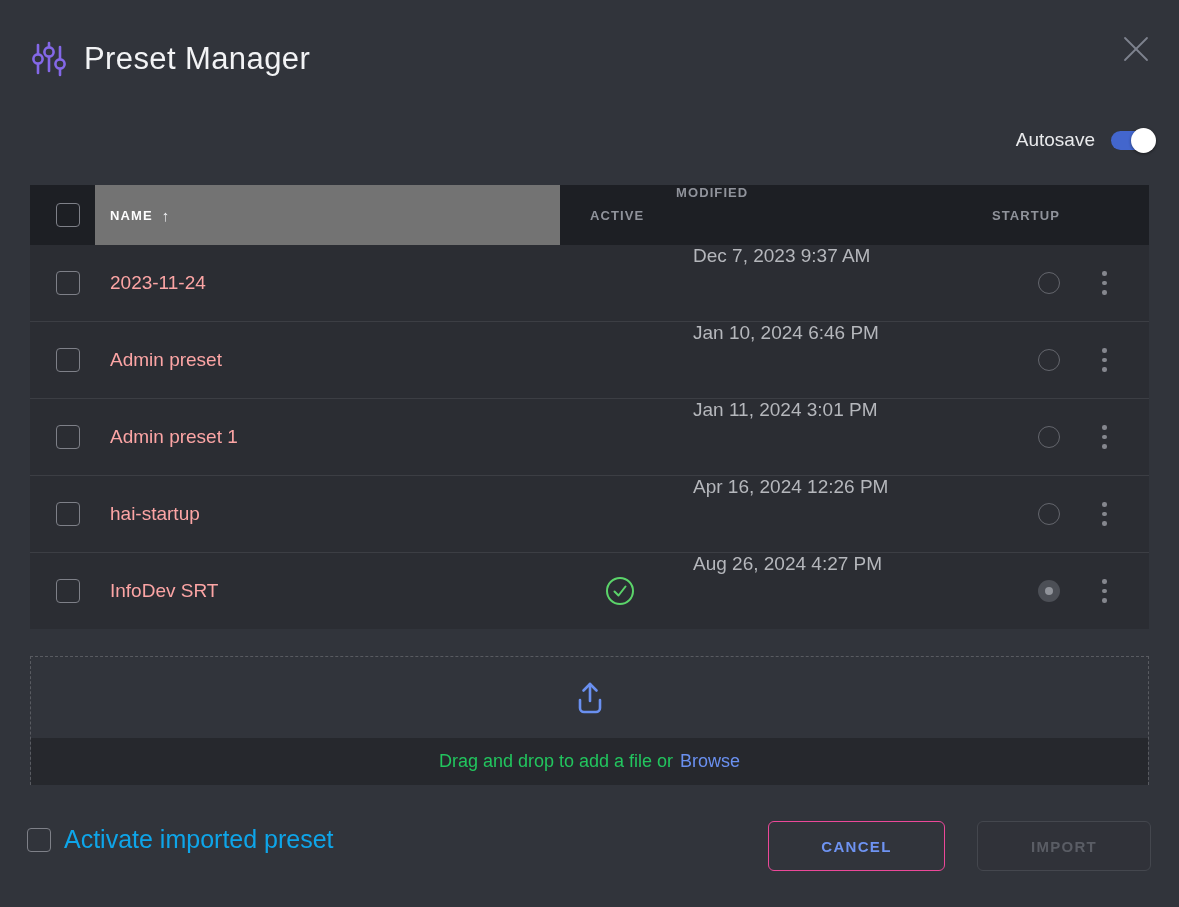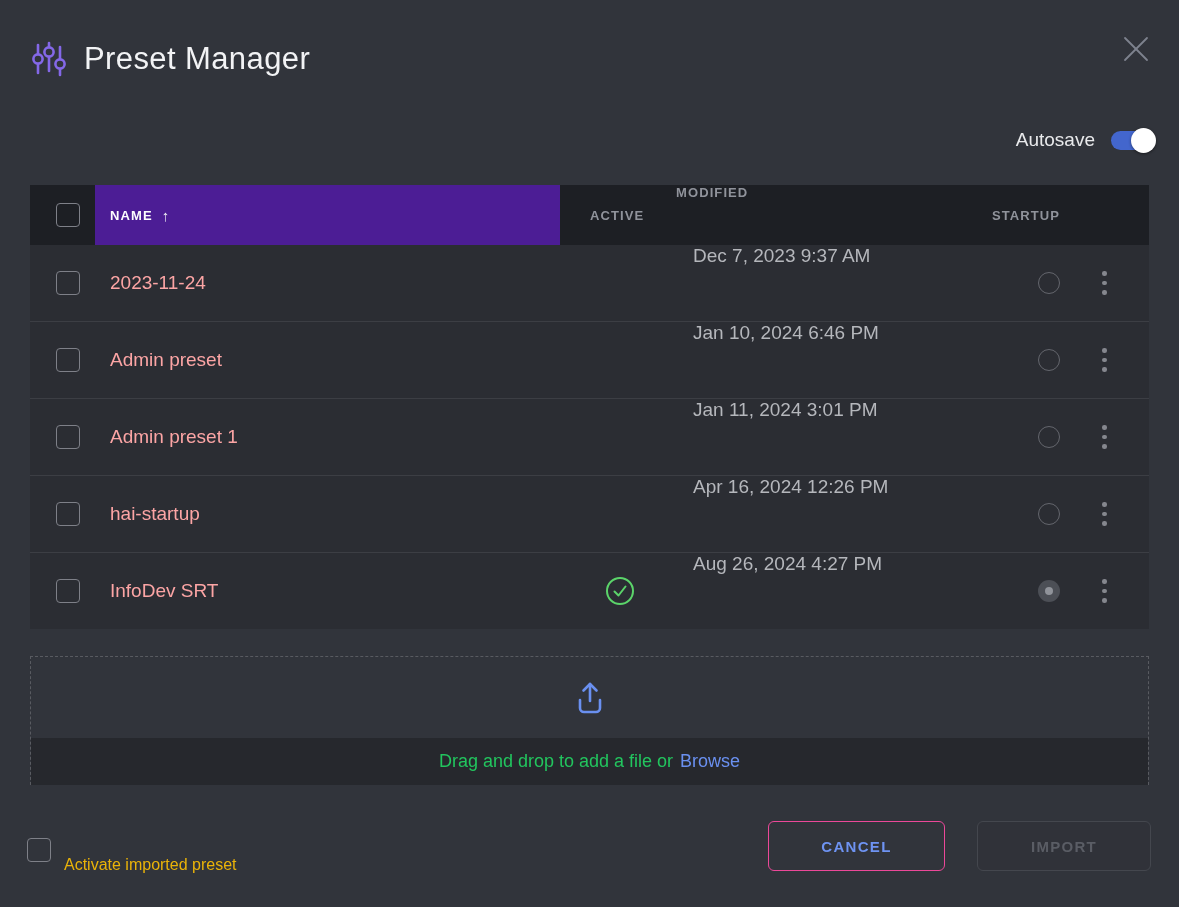--- a/index.html
+++ b/index.html
@@ -19,21 +19,21 @@
   .autosave-label{font-size:19px;color:#e9eaec;}
   .toggle{position:relative;width:42px;height:19px;border-radius:10px;background:#4366cd;cursor:pointer;}
   .toggle .knob{position:absolute;right:-3px;top:-3px;width:25px;height:25px;border-radius:50%;background:#ffffff;box-shadow:0 1px 3px rgba(0,0,0,.45);}
   
   .table{position:absolute;left:30px;top:185px;width:1119px;}
   .tr{display:flex;align-items:center;}
   .thead{height:60px;background:#1d1f24;}
   .th{font-size:13px;font-weight:bold;color:#90939b;letter-spacing:1.1px;}
   .col-cb{width:65px;flex:0 0 auto;display:flex;align-items:center;box-sizing:border-box;padding-left:26px;align-self:stretch;}
   .col-name{width:465px;flex:0 0 auto;box-sizing:border-box;padding-left:15px;align-self:stretch;display:flex;align-items:center;}
-  .thead .col-name{background:#4c1d95;}
+  .thead .col-name{background:#737373;}
   .thead .col-name .th{color:#fdfdfe;}
   .col-active{width:86px;flex:0 0 auto;box-sizing:border-box;align-self:stretch;display:flex;align-items:center;}
   .thead .col-active{padding-left:30px;}
   .col-mod{width:279px;flex:0 0 auto;box-sizing:border-box;align-self:stretch;display:flex;align-items:flex-start;}
   .thead .col-mod{padding-left:30px;}
   .col-startup{width:135px;flex:0 0 auto;box-sizing:border-box;align-self:stretch;display:flex;align-items:center;justify-content:flex-end;}
   .thead .col-startup{padding-left:34px;}
   .col-menu{width:89px;flex:0 0 auto;box-sizing:border-box;align-self:stretch;display:flex;align-items:center;justify-content:center;}
   .sort-arrow{color:#f0f1f3;font-size:15px;margin-left:9px;font-weight:400;}
   .row{height:76px;background:#2b2d33;border-top:1px solid #3c3e44;}
@@ -49,21 +49,21 @@
   .kebab{display:flex;flex-direction:column;gap:5px;cursor:pointer;padding:6px;}
   .kebab i{width:4.5px;height:4.5px;border-radius:50%;background:#85878e;}
   
   .dropzone{position:absolute;left:30px;top:656px;width:1119px;height:129px;box-sizing:border-box;border:1px dashed #595b61;cursor:pointer;}
   .dz-top{height:81px;display:flex;align-items:center;justify-content:center;}
   .dz-strip{height:47px;background:#26282d;display:flex;align-items:center;justify-content:center;gap:7px;}
   .dz-text{font-size:18px;color:#22c55e;}
   .dz-browse{font-size:18px;color:#6a90f0;font-weight:500;cursor:pointer;}
   
   .footer-check{position:absolute;left:27px;top:825px;display:flex;align-items:center;gap:13px;}
-  .footer-check .label{font-size:16px;color:#eab308;margin-top:31px;}
+  .footer-check .label{font-size:25px;color:#0ea5e9;}
   .btn{position:absolute;top:821px;height:50px;box-sizing:border-box;border-radius:6px;display:flex;align-items:center;justify-content:center;font-size:15px;font-weight:bold;letter-spacing:1.3px;cursor:pointer;background:transparent;}
   .btn-cancel{left:768px;width:177px;border:1px solid #ec4899;color:#6e93f2;}
   .btn-import{left:977px;width:174px;border:1px solid #44474e;color:#5a5d65;background:#303239;cursor:default;}
 </style>
 </head>
 <body>
 
 <div class="dlg-header">
   <svg class="title-icon" viewBox="0 0 38 38">
     <g stroke="#8468e8" stroke-width="2.6" stroke-linecap="round" fill="#31343b">

